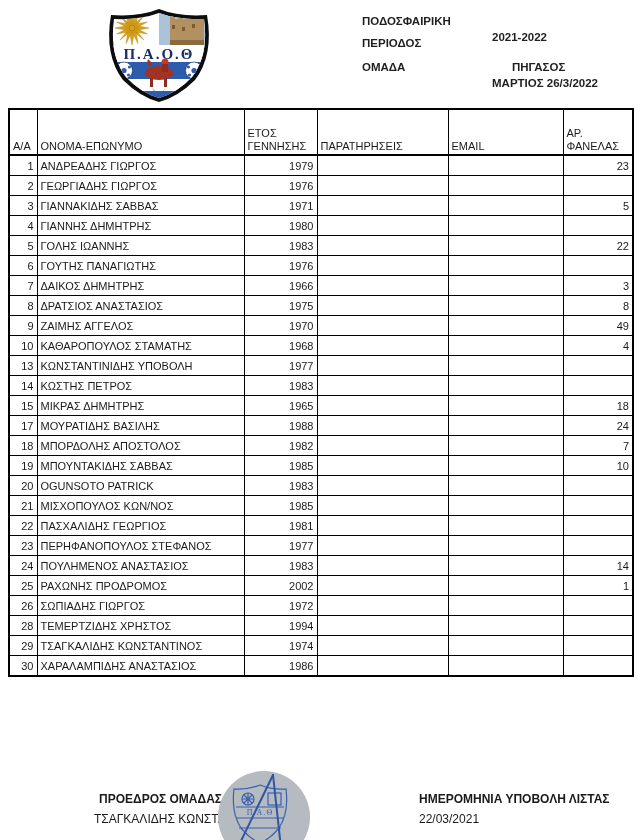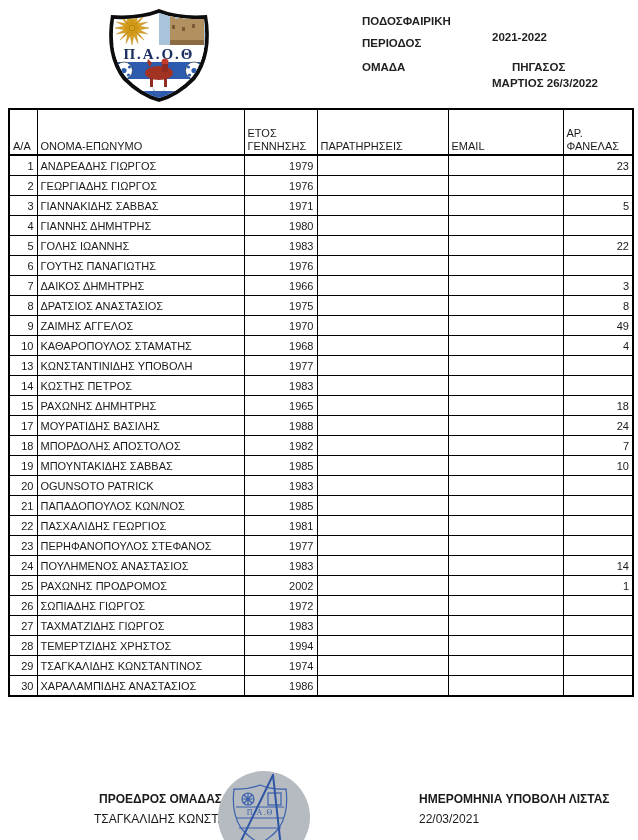--- a/index.html
+++ b/index.html
@@ -229,21 +229,21 @@
         <tr>
           <td class="c-num">14</td>
           <td class="c-name">ΚΩΣΤΗΣ ΠΕΤΡΟΣ</td>
           <td class="c-year">1983</td>
           <td class="c-notes"></td>
           <td class="c-email"></td>
           <td class="c-jersey"></td>
         </tr>
         <tr>
           <td class="c-num">15</td>
-          <td class="c-name">ΡΑΧΩΝΗΣ ΔΗΜΗΤΡΗΣ</td>
+          <td class="c-name">ΜΙΚΡΑΣ ΔΗΜΗΤΡΗΣ</td>
           <td class="c-year">1965</td>
           <td class="c-notes"></td>
           <td class="c-email"></td>
           <td class="c-jersey">18</td>
         </tr>
         <tr>
           <td class="c-num">17</td>
           <td class="c-name">ΜΟΥΡΑΤΙΔΗΣ ΒΑΣΙΛΗΣ</td>
           <td class="c-year">1988</td>
           <td class="c-notes"></td>
@@ -269,21 +269,21 @@
         <tr>
           <td class="c-num">20</td>
           <td class="c-name">OGUNSOTO PATRICK</td>
           <td class="c-year">1983</td>
           <td class="c-notes"></td>
           <td class="c-email"></td>
           <td class="c-jersey"></td>
         </tr>
         <tr>
           <td class="c-num">21</td>
-          <td class="c-name">ΠΑΠΑΔΟΠΟΥΛΟΣ ΚΩΝ/ΝΟΣ</td>
+          <td class="c-name">ΜΙΣΧΟΠΟΥΛΟΣ ΚΩΝ/ΝΟΣ</td>
           <td class="c-year">1985</td>
           <td class="c-notes"></td>
           <td class="c-email"></td>
           <td class="c-jersey"></td>
         </tr>
         <tr>
           <td class="c-num">22</td>
           <td class="c-name">ΠΑΣΧΑΛΙΔΗΣ ΓΕΩΡΓΙΟΣ</td>
           <td class="c-year">1981</td>
           <td class="c-notes"></td>
@@ -311,28 +311,20 @@
           <td class="c-name">ΡΑΧΩΝΗΣ ΠΡΟΔΡΟΜΟΣ</td>
           <td class="c-year">2002</td>
           <td class="c-notes"></td>
           <td class="c-email"></td>
           <td class="c-jersey">1</td>
         </tr>
         <tr>
           <td class="c-num">26</td>
           <td class="c-name">ΣΩΠΙΑΔΗΣ ΓΙΩΡΓΟΣ</td>
           <td class="c-year">1972</td>
-          <td class="c-notes"></td>
-          <td class="c-email"></td>
-          <td class="c-jersey"></td>
-        </tr>
-        <tr>
-          <td class="c-num">27</td>
-          <td class="c-name">ΤΑΧΜΑΤΖΙΔΗΣ ΓΙΩΡΓΟΣ</td>
-          <td class="c-year">1983</td>
           <td class="c-notes"></td>
           <td class="c-email"></td>
           <td class="c-jersey"></td>
         </tr>
         <tr>
           <td class="c-num">28</td>
           <td class="c-name">ΤΕΜΕΡΤΖΙΔΗΣ ΧΡΗΣΤΟΣ</td>
           <td class="c-year">1994</td>
           <td class="c-notes"></td>
           <td class="c-email"></td>

